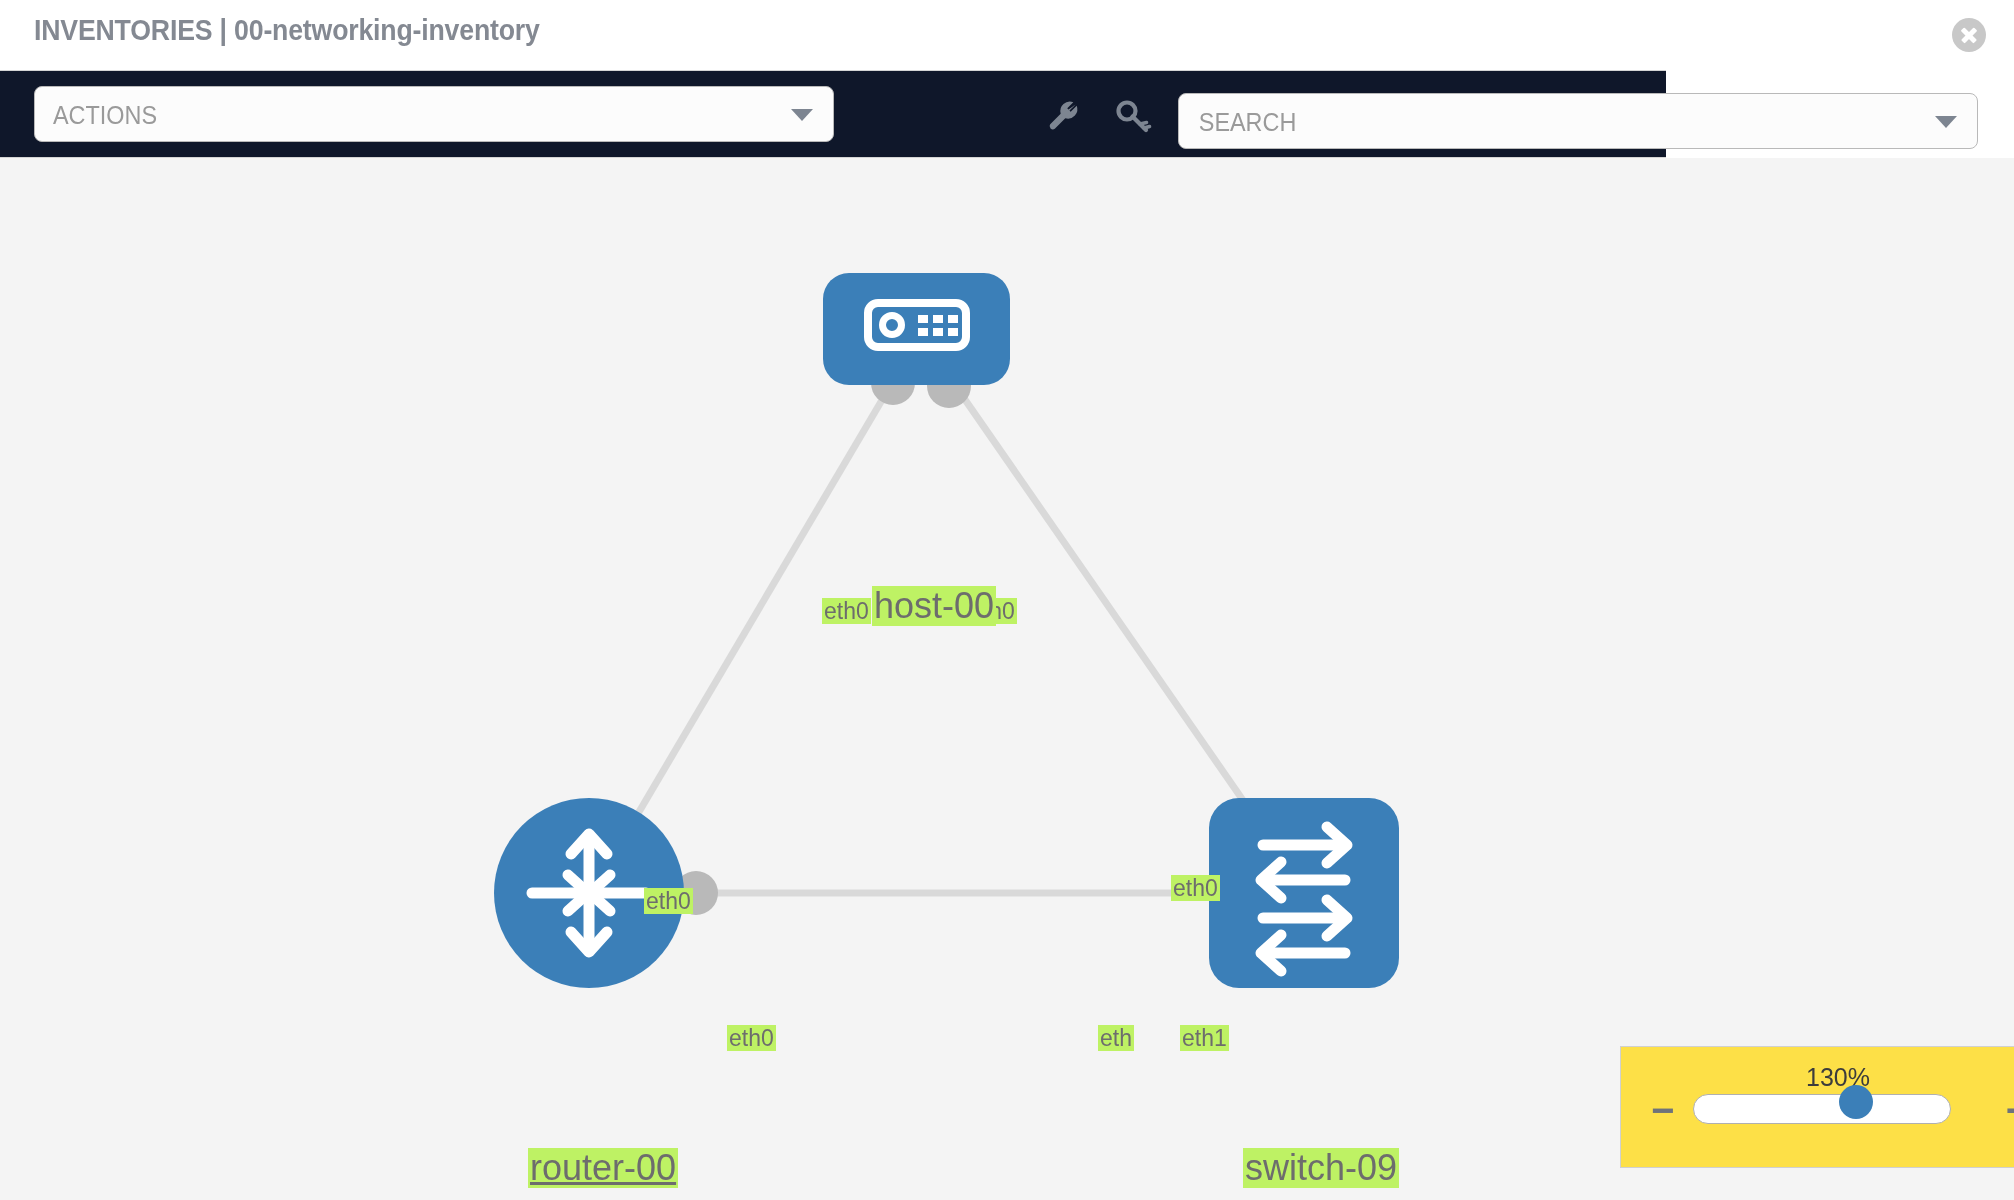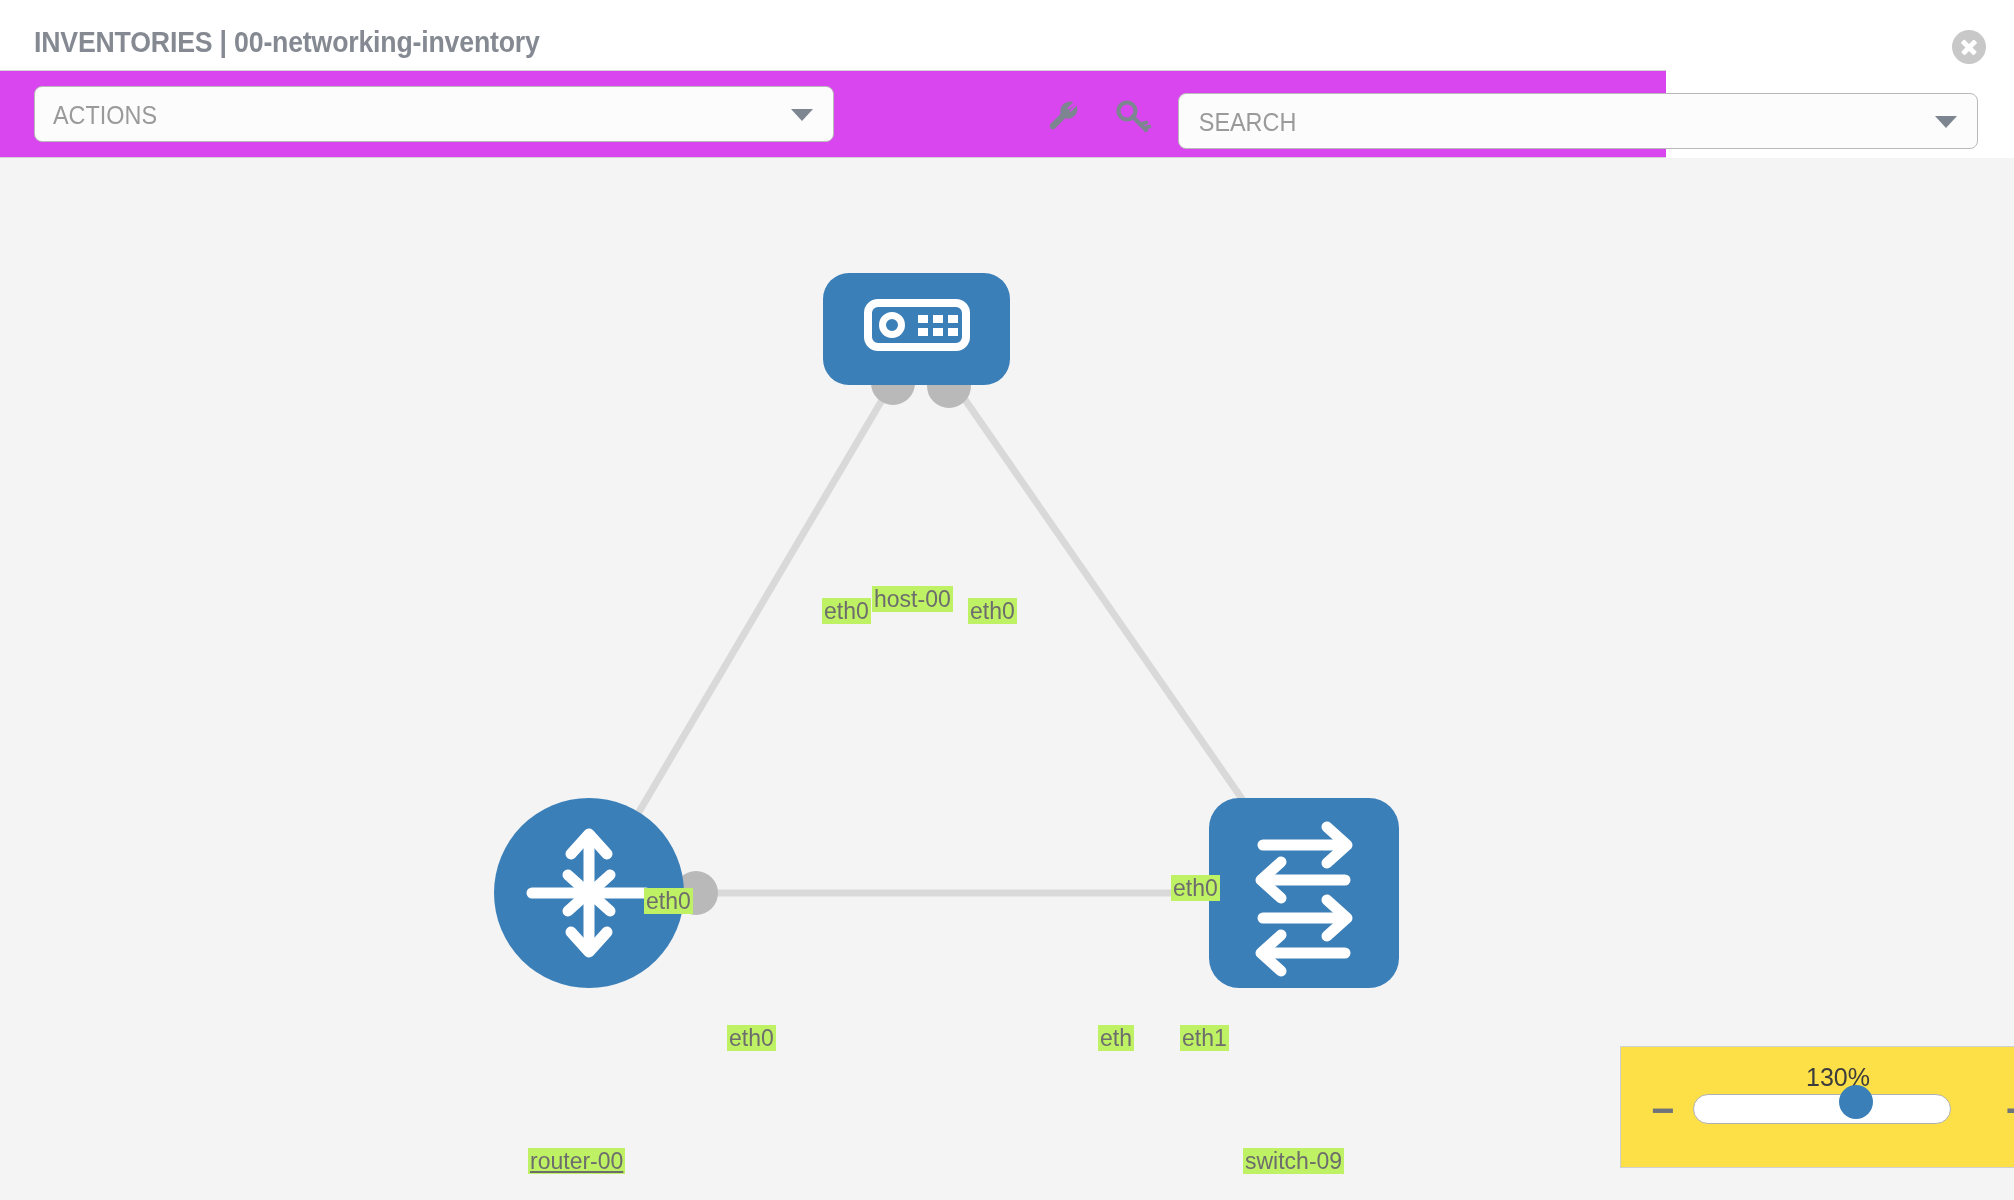--- a/index.html
+++ b/index.html
@@ -16,21 +16,20 @@
   }
 
   
   .header {
     position: absolute;
     left: 0; top: 0;
     width: 2014px;
     height: 70px;
     background: #ffffff;
     box-sizing: border-box;
-    margin-top: 12px;
   }
   .header-title {
     position: absolute;
     left: 34px;
     top: 14px;
     font-size: 29px;
     font-weight: bold;
     color: #848992;
     letter-spacing: -0.2px;
     transform: scaleX(0.92);
@@ -58,21 +57,21 @@
   }
   .close-btn .x1 { transform: rotate(45deg); }
   .close-btn .x2 { transform: rotate(-45deg); }
 
   
   .toolbar {
     position: absolute;
     left: 0; top: 70px;
     width: 1666px;
     height: 88px;
-    background: #d946ef;
+    background: #0f172a;
     border-top: 1px solid #d4d4d4;
     border-bottom: 1px solid #d4d4d4;
     box-sizing: border-box;
   }
   .actions-select {
     position: absolute;
     left: 34px;
     top: 15px;
     width: 800px;
     height: 56px;
@@ -158,21 +157,21 @@
 
   
   .lbl {
     position: absolute;
     background: #bef264;
     color: #6d6d6d;
     white-space: nowrap;
     line-height: 1.05;
     padding: 1px 2px;
   }
-  .lbl-node { font-size: 23px; }
+  .lbl-node { font-size: 36px; }
   .lbl-edge { font-size: 23px; }
 
   
   .zoom-panel {
     position: absolute;
     left: 1620px;
     top: 1046px;
     width: 436px;
     height: 122px;
     background: #fde047;

